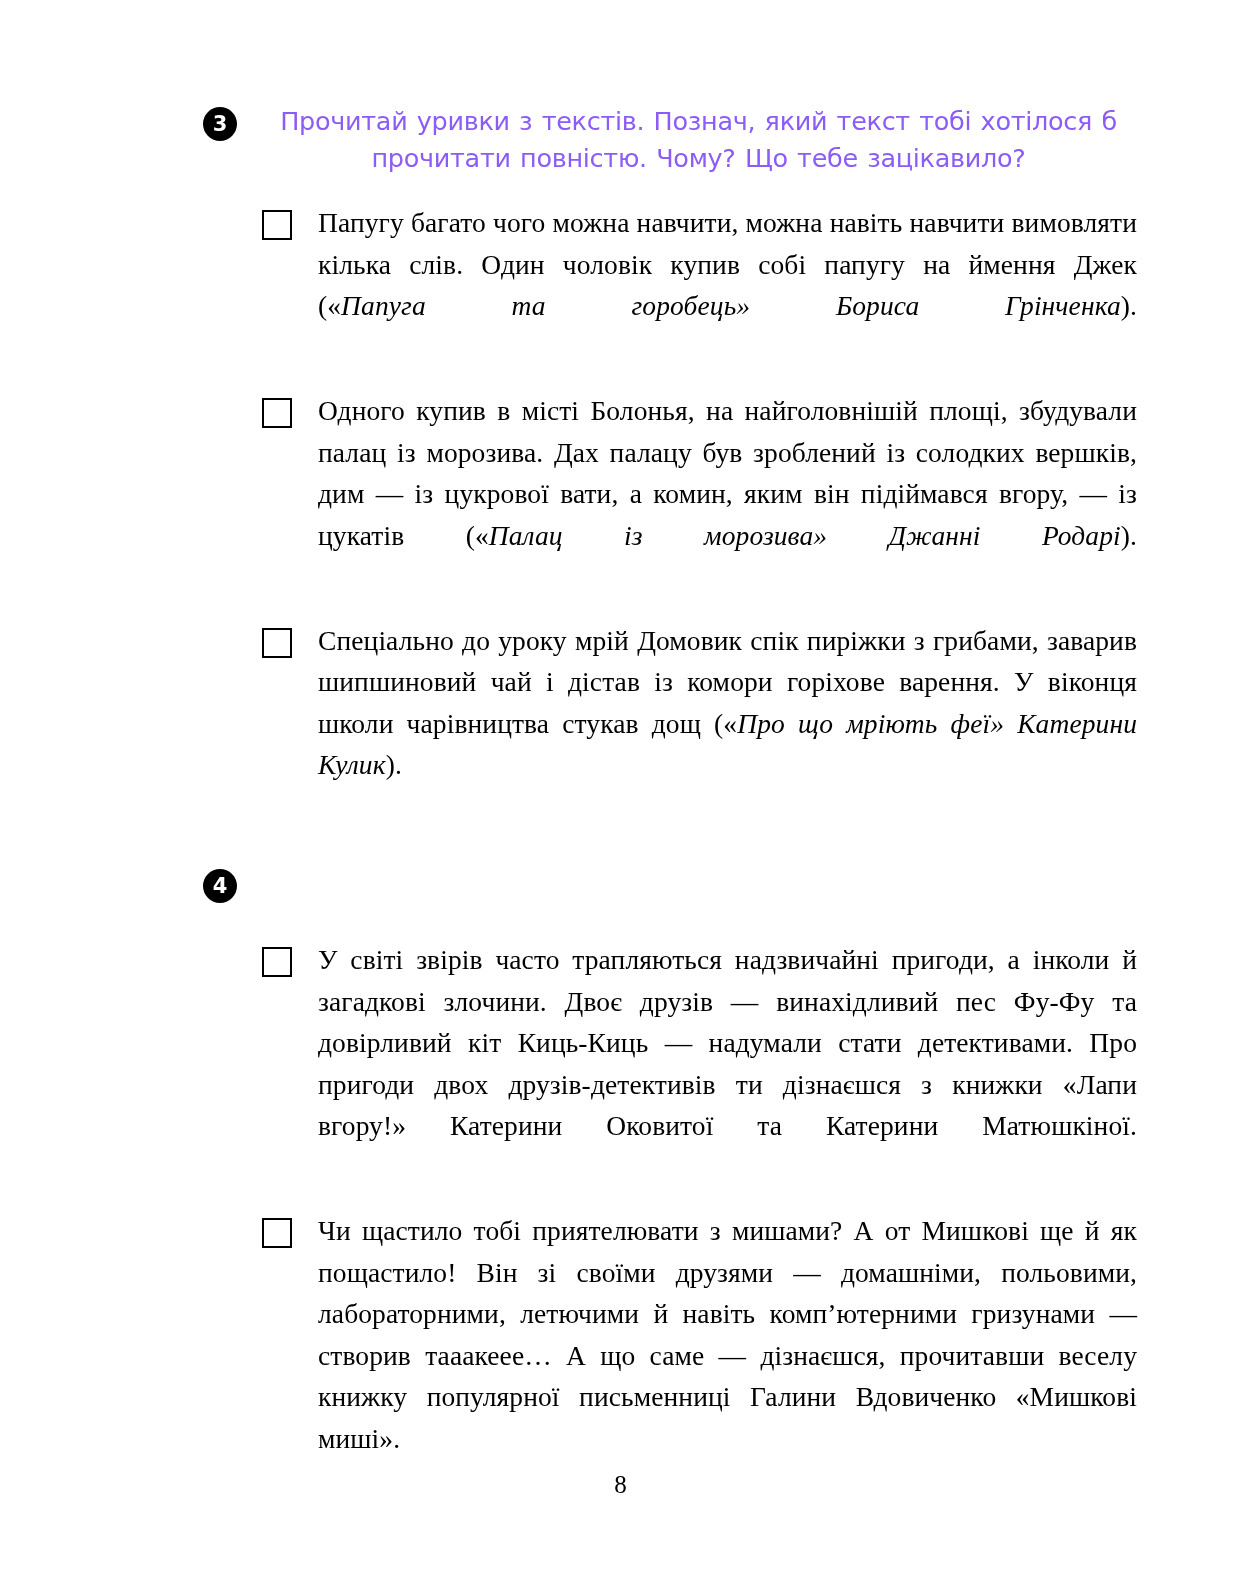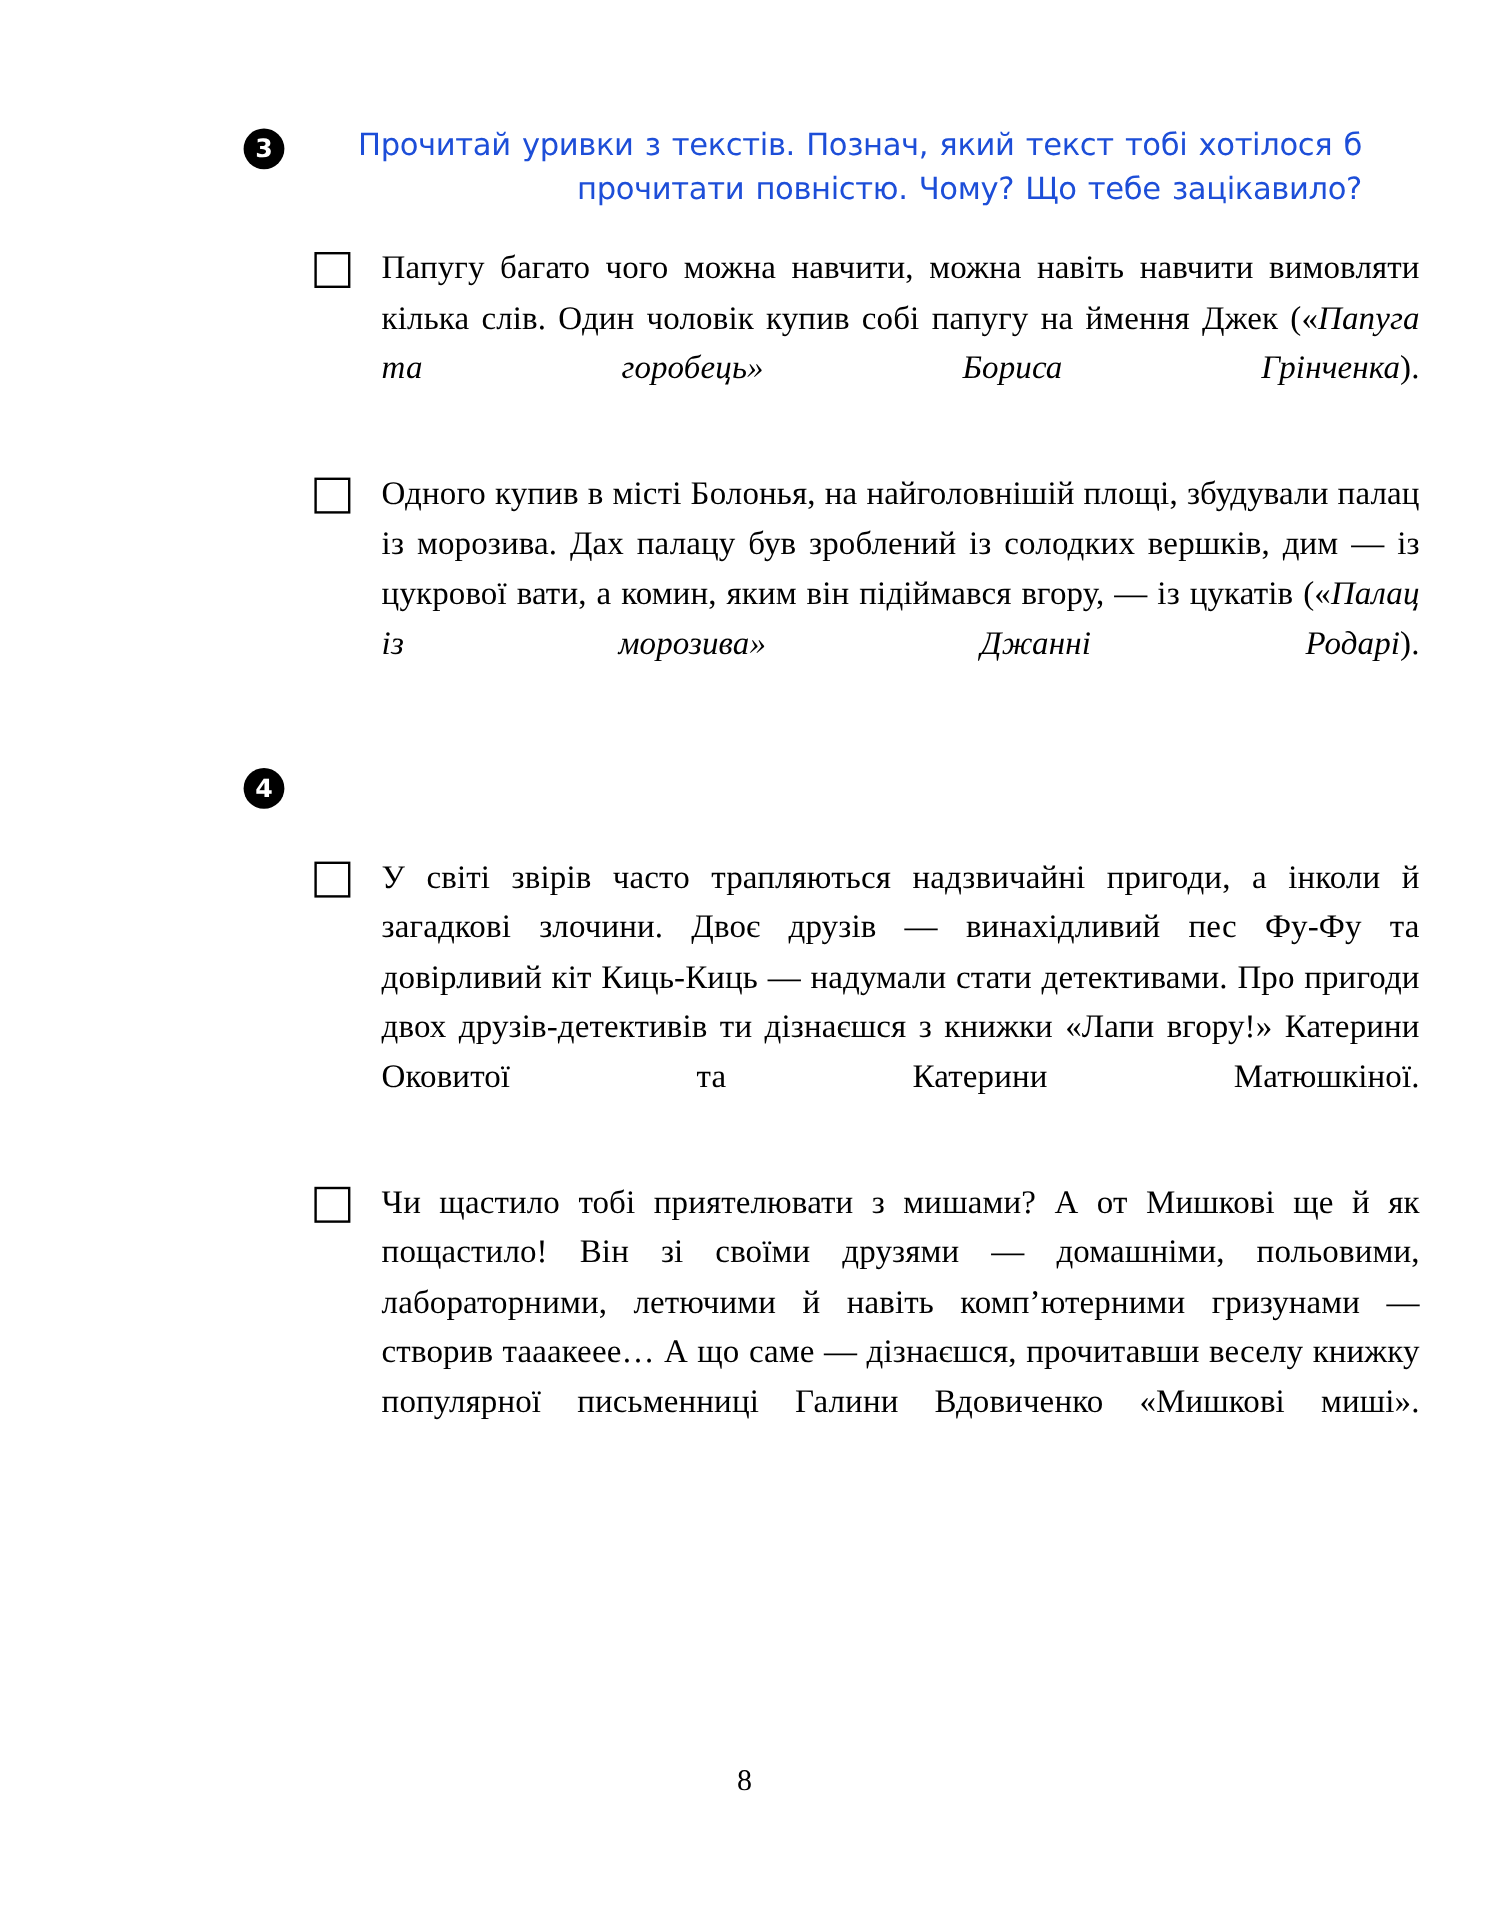--- a/index.html
+++ b/index.html
@@ -59,34 +59,34 @@
     letter-spacing: 0;
   }
 
   .ex-title {
     font-family: "DejaVu Sans", "Liberation Sans", sans-serif;
     font-size: 25.5px;
     line-height: 37px;
     font-weight: 500;
     letter-spacing: -0.3px;
     word-spacing: 1.5px;
-    text-align: right;
+    text-align: center;
     margin: 0;
-    color: #1d4ed8;
+    color: #8b5cf6;
   }
 
   
   .options {
     margin: 0;
     padding: 0;
   }
   .option {
     position: relative;
     padding-left: 318px;
-    padding-right: 58px;
+    padding-right: 104px;
     margin-top: 22px;
   }
   #exercise-3 .option:first-child { margin-top: 25px; }
   #exercise-4 .option:first-child { margin-top: 34px; }
 
   .checkbox {
     position: absolute;
     left: 262px;
     top: 8px;
     width: 30px;
@@ -149,20 +149,24 @@
       <div class="option">
         <span class="checkbox"></span>
         <p class="option-text"><span>Папугу багато чого можна навчити, можна навіть навчити вимовляти кілька слів. Один чоловік купив собі папугу на ймення Джек («</span><i>Папуга та горобець» Бориса Грінченка</i><span>).</span></p>
       </div>
 
       <div class="option">
         <span class="checkbox"></span>
         <p class="option-text"><span>Одного купив в місті Болонья, на найголовнішій площі, збудували палац із морозива. Дах палацу був зроблений із солодких вершків, дим — із цукрової вати, а комин, яким він підіймався вгору, — із цукатів («</span><i>Палац із морозива» Джанні Родарі</i><span>).</span></p>
       </div>
 
+      <div class="option">
+        <span class="checkbox"></span>
+        <p class="option-text"><span>Спеціально до уроку мрій Домовик спік пиріжки з грибами, заварив шипшиновий чай і дістав із комори горіхове варення. У віконця школи чарівництва стукав дощ («</span><i>Про що мріють феї» Катерини Кулик</i><span>).</span></p>
+      </div>
 
     </div>
   </section>
 
   <section class="exercise" id="exercise-4">
     <div class="ex-head">
       <span class="ex-badge">4</span>
     </div>
 
     <div class="options">

